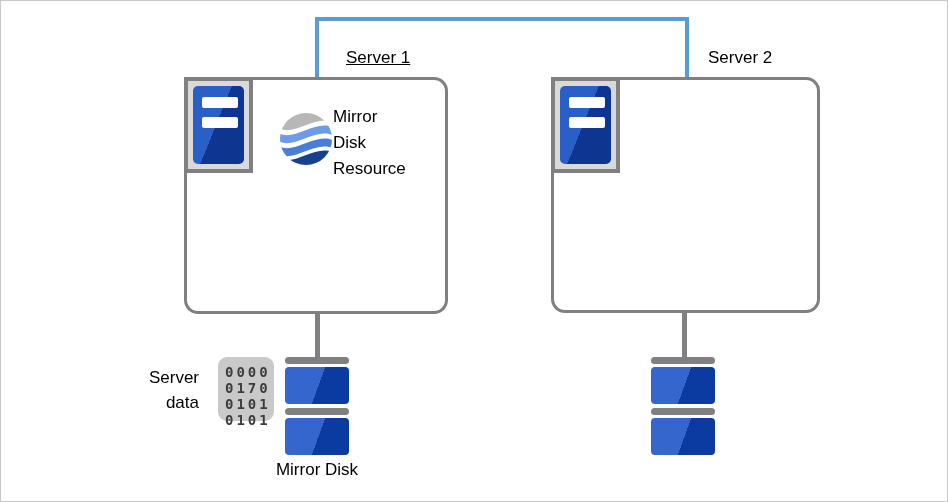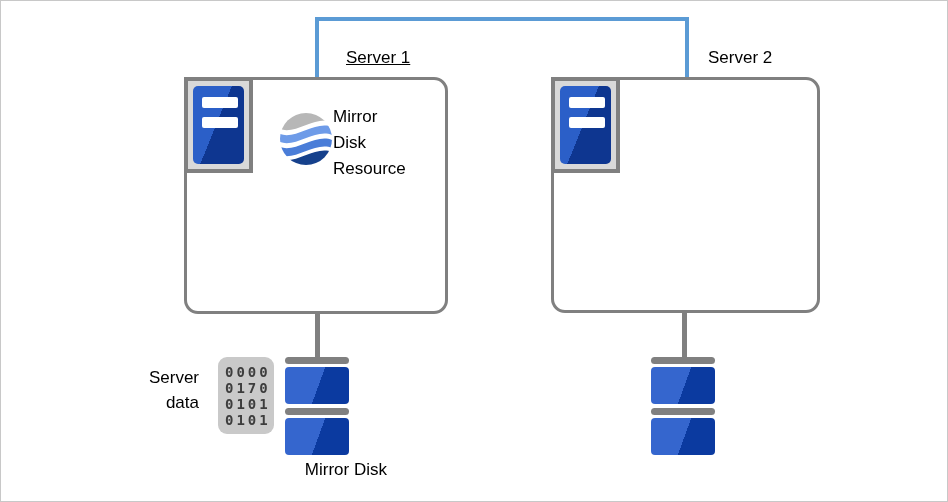--- a/index.html
+++ b/index.html
@@ -75,21 +75,21 @@
     position: absolute;
     font-size: 17px;
     line-height: 21px;
     color: #000;
     white-space: pre-line;
   }
   .lbl-server1 { left: 345px; top: 46px; text-decoration: underline; }
   .lbl-server2 { left: 707px; top: 46px; text-align: right; }
   .lbl-mdr     { left: 342px; top: 100px; line-height: 26px; }
   .lbl-latest  { left: 118px; top: 364px; width: 80px; text-align: right; line-height: 25px; }
-  .lbl-mirrordisk { left: 246px; top: 458px; width: 140px; text-align: right; }
+  .lbl-mirrordisk { left: 246px; top: 458px; width: 140px; text-align: center; }
 
   
   .mdr-logo { position: absolute; left: 276px; top: 109px; width: 52px; height: 52px; }
 
   
   .disk { position: absolute; width: 64px; z-index: 2; }
   .disk1 { left: 284px; top: 356px; }
   .disk2 { left: 650px; top: 356px; }
   .disk .cap {
     height: 7px; border-radius: 4px;
@@ -98,21 +98,21 @@
   .disk .platter {
     height: 37px; border-radius: 4px;
     background: linear-gradient(110deg, #3566ce 0%, #3566ce 52%, #0b3aa0 52%, #0b3aa0 100%);
     margin-bottom: 4px;
   }
 
   
   .binary-block {
     position: absolute;
     left: 217px; top: 356px;
-    width: 56px; height: 77px;
+    width: 56px; height: 64px;
     background: #c9c9c9;
     border-radius: 9px;
     padding: 7px 0 0 7px;
   }
   .binary-block .row {
     font-family: "DejaVu Sans Mono", monospace;
     font-weight: bold;
     font-size: 14px;
     line-height: 16px;
     letter-spacing: 3px;

